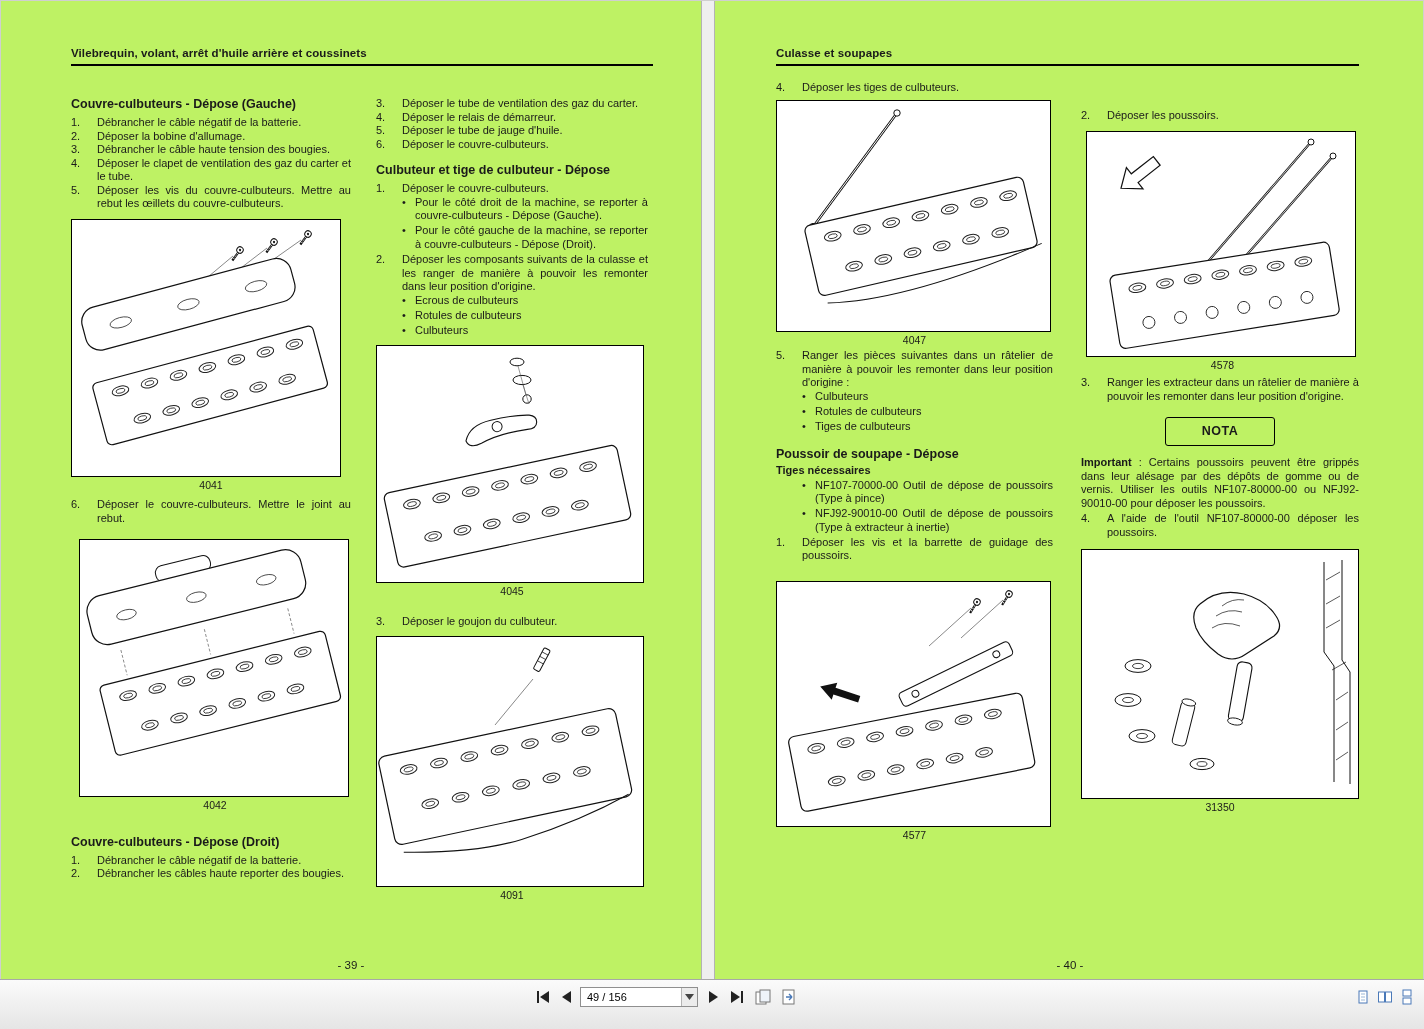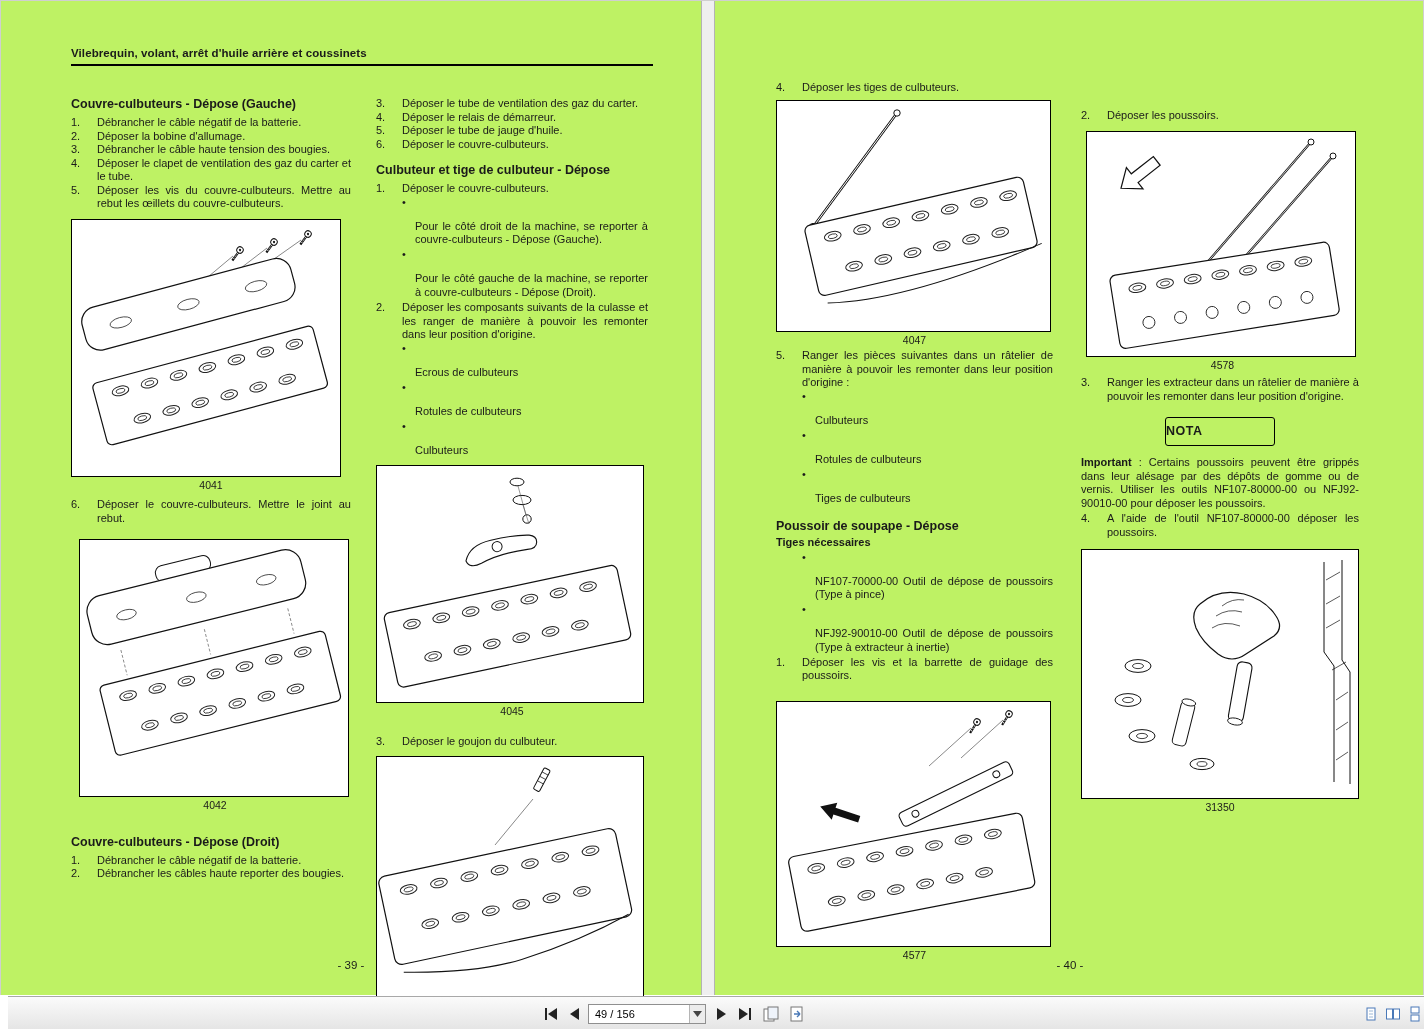--- a/index.html
+++ b/index.html
@@ -13,28 +13,28 @@
   .page-gap { position:absolute; left:700px; top:0; width:14px; bottom:0; background:#efefef; border-left:1px solid #b3b3b3; border-right:1px solid #b3b3b3; }
   .doc-header { position:absolute; font-size:11.5px; font-weight:bold; letter-spacing:.1px; border-bottom:2px solid #000; padding-bottom:5px; }
   .col { position:absolute; font-size:11px; line-height:13.5px; }
   .h2 { font-size:12.5px; font-weight:bold; line-height:15px; margin:0 0 4px 0; }
   .boldline { font-weight:bold; }
   .step { display:flex; }
   .step .n { flex:0 0 26px; }
   .step .t { flex:1; text-align:justify; }
   .bullet { display:flex; padding-left:26px; margin-bottom:1.5px; }
   .bullet .b { flex:0 0 13px; }
-  .bullet .t { flex:1; text-align:justify;margin-top:24px; }
+  .bullet .t { flex:1; text-align:justify; }
   .fig { margin-top:8px; }
   .figframe { border:1px solid #000; background:#fff; overflow:hidden; }
   .figlabel { text-align:center; font-size:10.5px; margin-top:2px; }
   .footer { position:absolute; top:958px; font-size:11.5px; text-align:center; }
   .para { text-align:justify; }
-  .nota-box { width:110px; height:29px; border:1.6px solid #000; border-radius:3px; margin:14px auto 0; display:flex; align-items:center; justify-content:flex-start; font-weight:bold; font-size:12.5px; letter-spacing:.5px; }
-  .toolbar { position:absolute; left:8px; right:0; bottom:0; height:33px; background:linear-gradient(#fbfbfb,#e5e5e5); border-top:1px solid #a8a8a8; }
+  .nota-box { width:110px; height:29px; border:1.6px solid #000; border-radius:3px; margin:14px auto 0; display:flex; align-items:center; justify-content:center; font-weight:bold; font-size:12.5px; letter-spacing:.5px; }
+  .toolbar { position:absolute; left:0; right:0; bottom:0; height:50px; background:linear-gradient(#fbfbfb,#e5e5e5); border-top:1px solid #a8a8a8; }
   .tb-btn { position:absolute; top:6px; width:22px; height:22px; display:flex; align-items:center; justify-content:center; border-radius:3px; cursor:default; }
   .combo { position:absolute; top:7px; left:580px; width:118px; height:20px; background:#fff; border:1px solid #8f8f8f; display:flex; }
   .combo .val { border:none; outline:none; background:transparent; font-family:"Liberation Sans", sans-serif; font-size:11px; padding:0 0 0 6px; flex:1; width:0; }
   .combo .dd { flex:0 0 16px; border-left:1px solid #b5b5b5; background:#ececec; display:flex; align-items:center; justify-content:center; }
   svg { display:block; }
 </style>
 </head>
 <body>
 
 <svg width="0" height="0" style="position:absolute" aria-hidden="true">
@@ -270,20 +270,21 @@
             <path d="M18 192q70 16 118 12q62-6 114-22" fill="none" stroke="#111" stroke-width="1"></path>
           </g>
         </svg>
       </div>
       <div class="figlabel">4091</div>
     </div>
   </div>
 
   <div class="footer" style="left:0; width:700px;">- 39 -</div>
 
+  <div class="doc-header" style="left:775px; top:46px; width:583px;">Culasse et soupapes</div>
 
   <div class="col" style="left:775px; top:80px; width:277px;">
     <div class="step">
         <span class="n">4.</span>
         <span class="t">Déposer les tiges de culbuteurs.</span>
       </div>
 
     <div class="fig" style="margin-top:5px;">
       <div class="figframe" style="width:275px;height:232px;">
         <svg width="273" height="230" viewBox="0 0 273 230">

